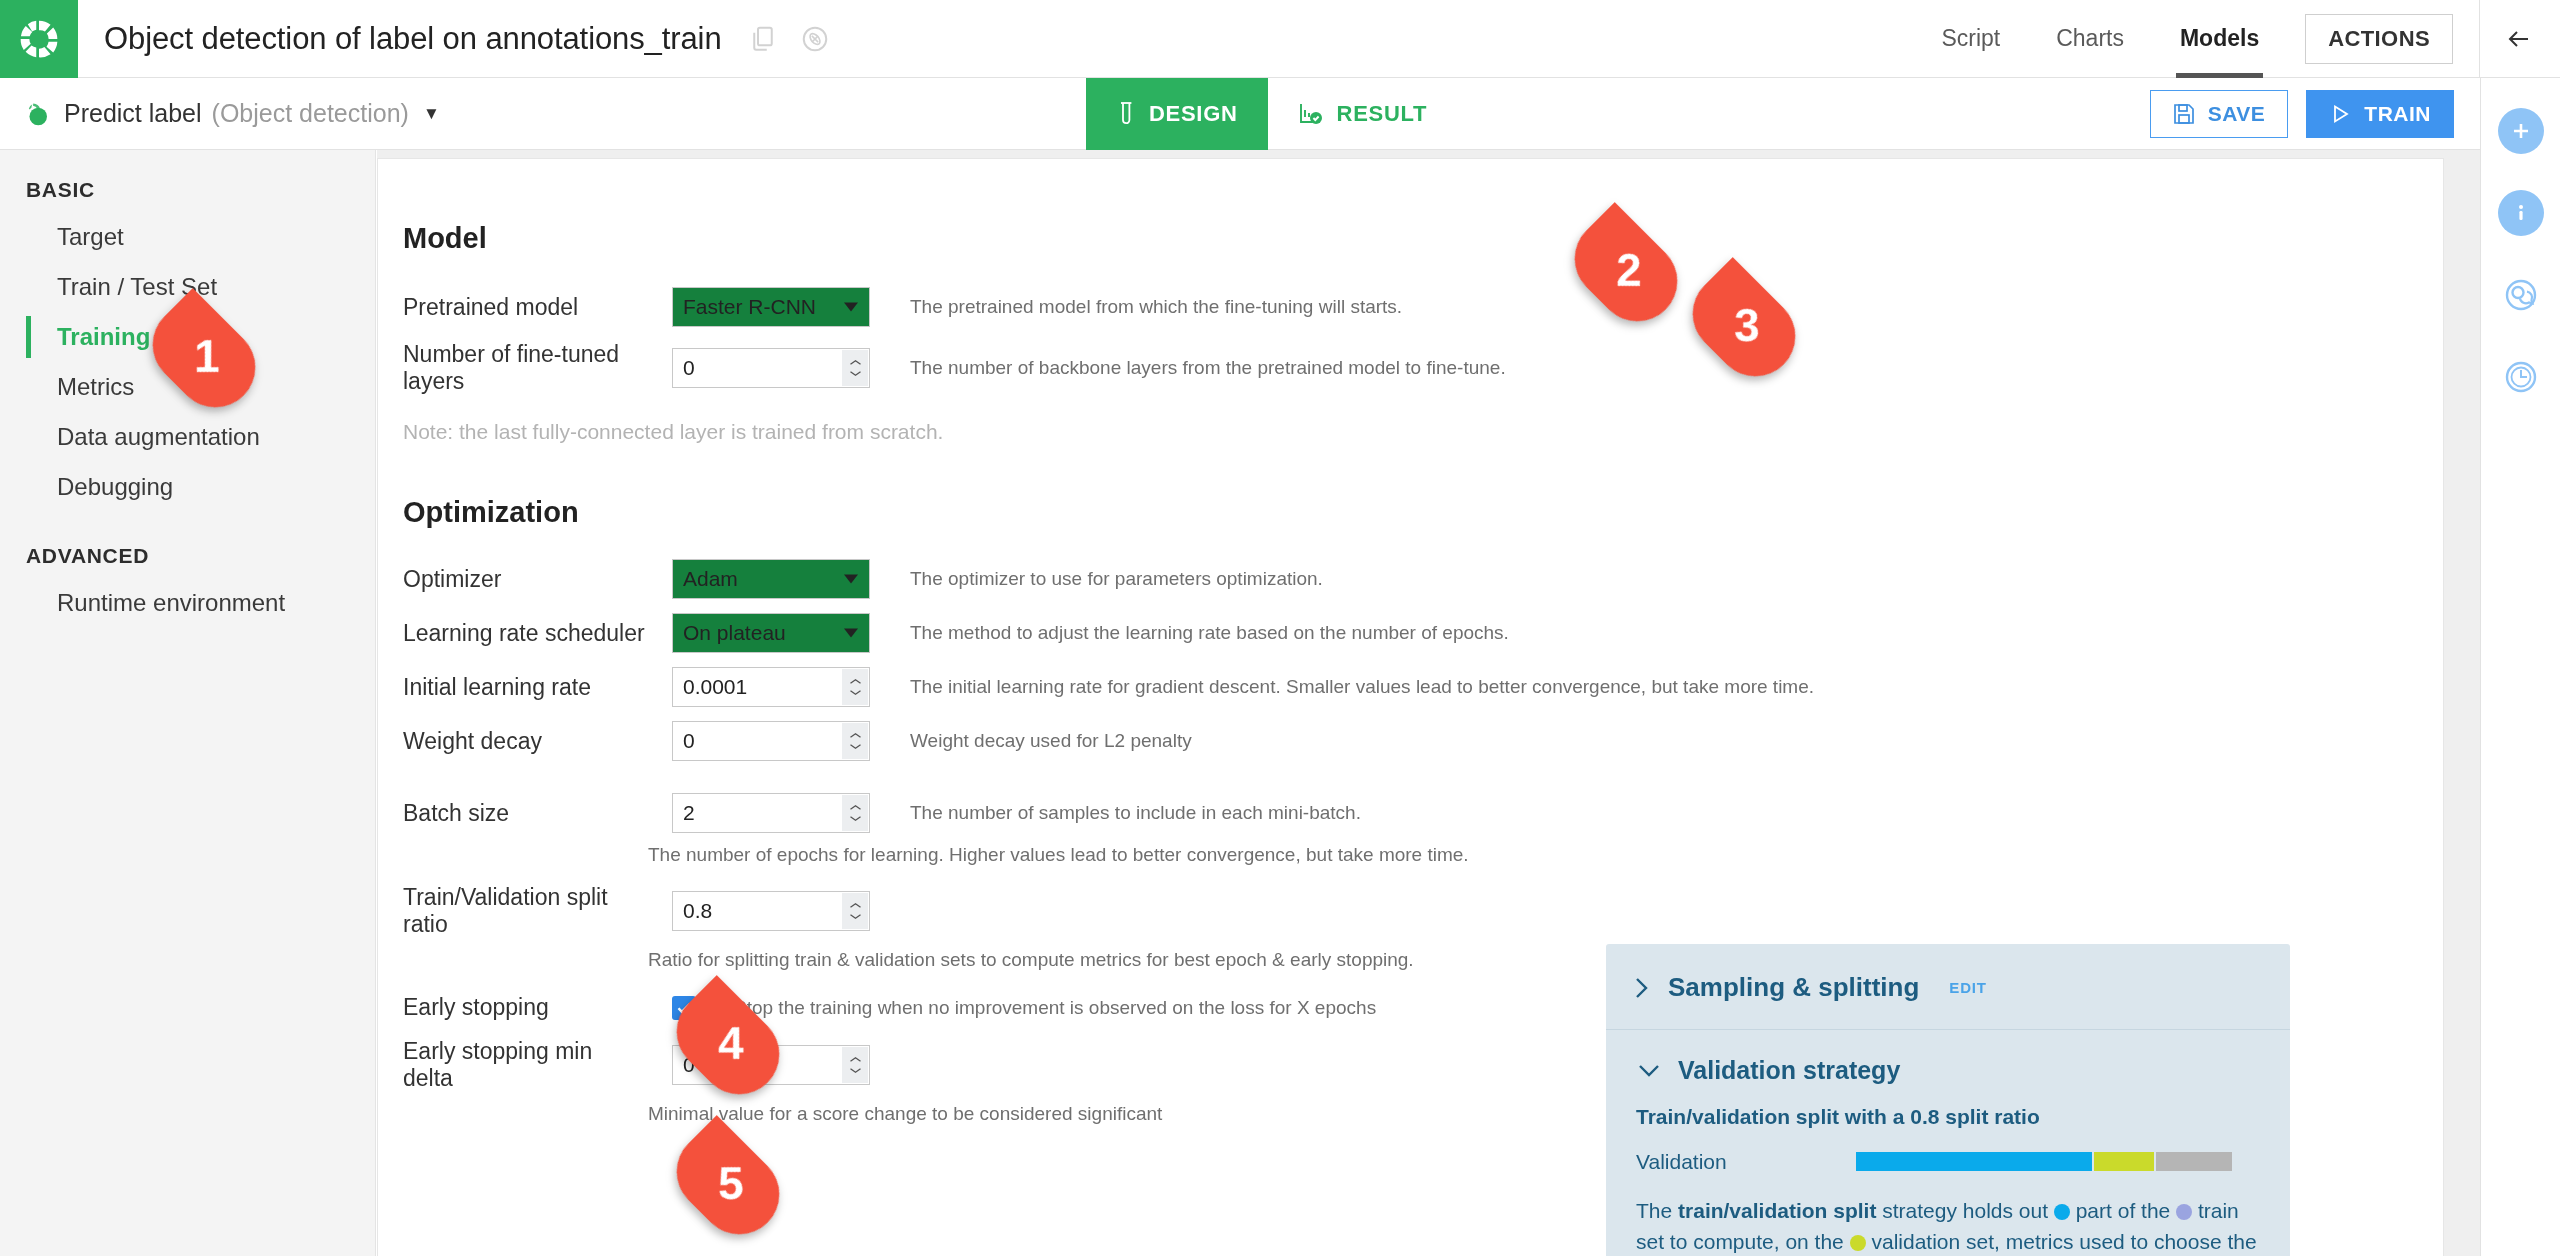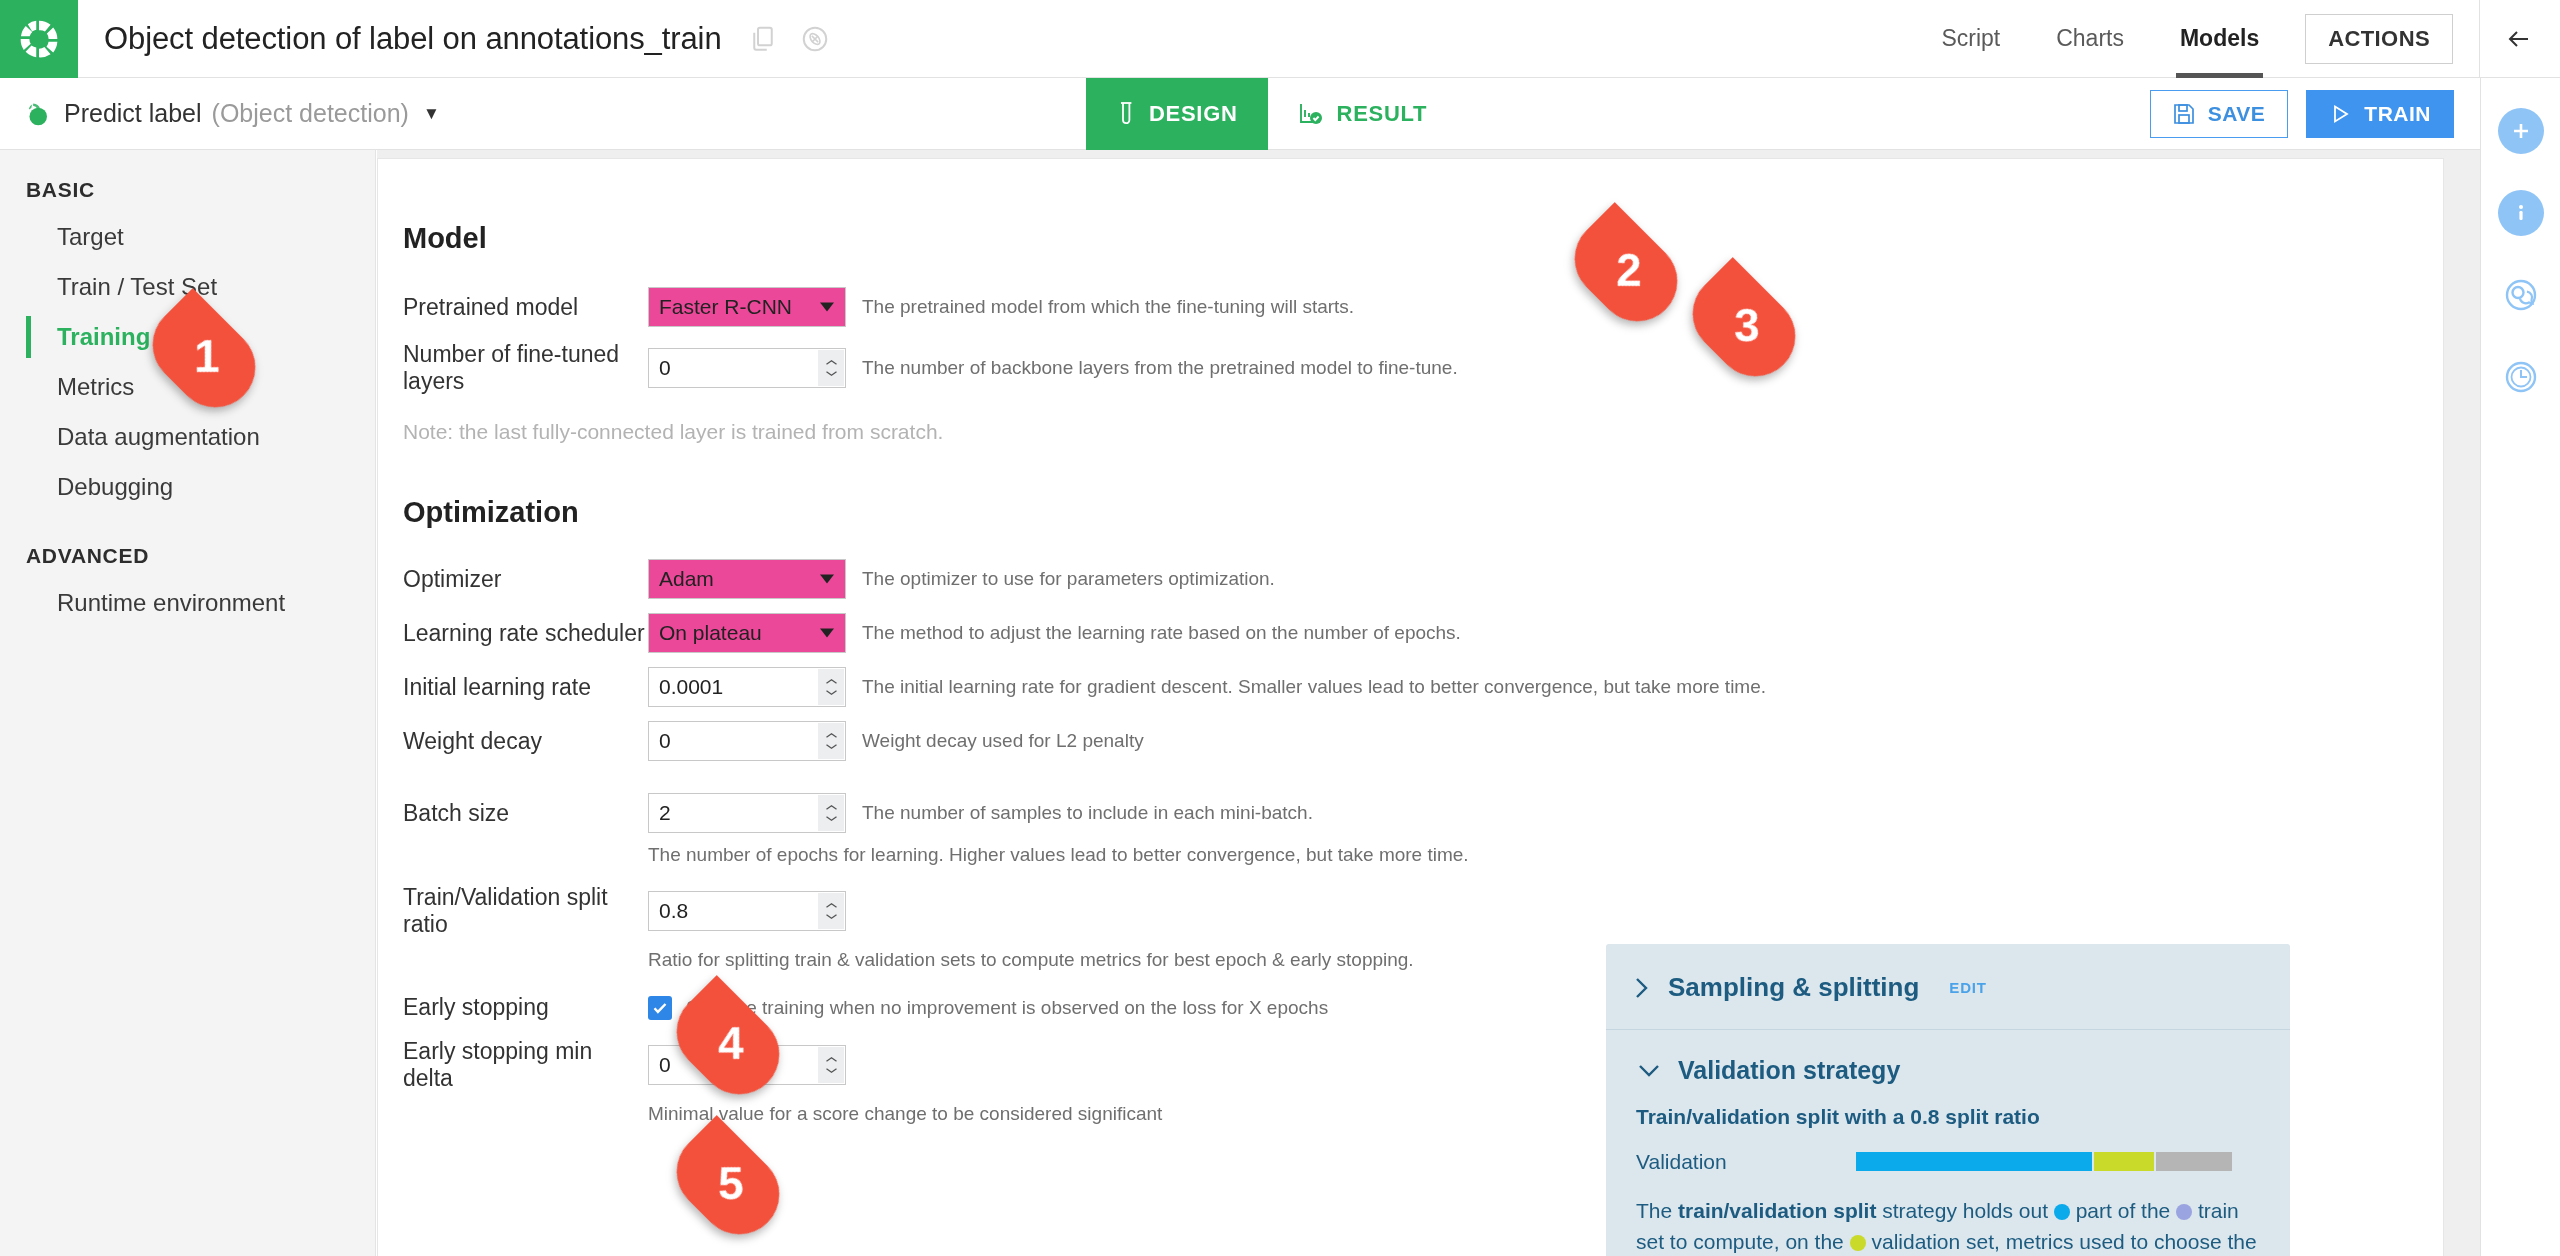--- a/index.html
+++ b/index.html
@@ -110,29 +110,29 @@
     background: #efefef; overflow: hidden;
   }
   .card {
     position: absolute; left: 0px; top: 8px; width: 2067px; height: 1140px;
     background: #fff; border: 1px solid #e6e6e6;
   }
   .content { position: absolute; left: 25px; top: 0; width: 2010px; }
 
   .sect-title { font-size: 29px; font-weight: bold; color: #222; }
 
-  .row { display: flex; align-items: center; position: relative; }
+  .row { display: flex; align-items: center; position: relative; gap: 24px; }
   .lbl { width: 245px; font-size: 23px; color: #333; flex: 0 0 245px; }
   .ctl { width: 198px; flex: 0 0 198px; }
   .hint { font-size: 19px; color: #6f6f6f; margin-left: 16px; white-space: nowrap; }
   .hint-below { font-size: 19px; color: #6f6f6f; }
   .note { font-size: 21px; color: #b3b3b3; }
 
   .sel {
-    width: 198px; height: 40px; border: 1px solid #c8c8c8; background: #ec4899;
+    width: 198px; height: 40px; border: 1px solid #c8c8c8; background: #15803d;
     display: flex; align-items: center; padding: 0 10px; font-size: 21px; color: #222;
     position: relative;
   }
   .sel .caret {
     position: absolute; right: 11px; top: 50%; transform: translateY(-50%);
     width: 0; height: 0; border-left: 7px solid transparent; border-right: 7px solid transparent;
     border-top: 9px solid #222;
   }
   .num {
     width: 198px; height: 40px; border: 1px solid #c8c8c8; background: #fff;

